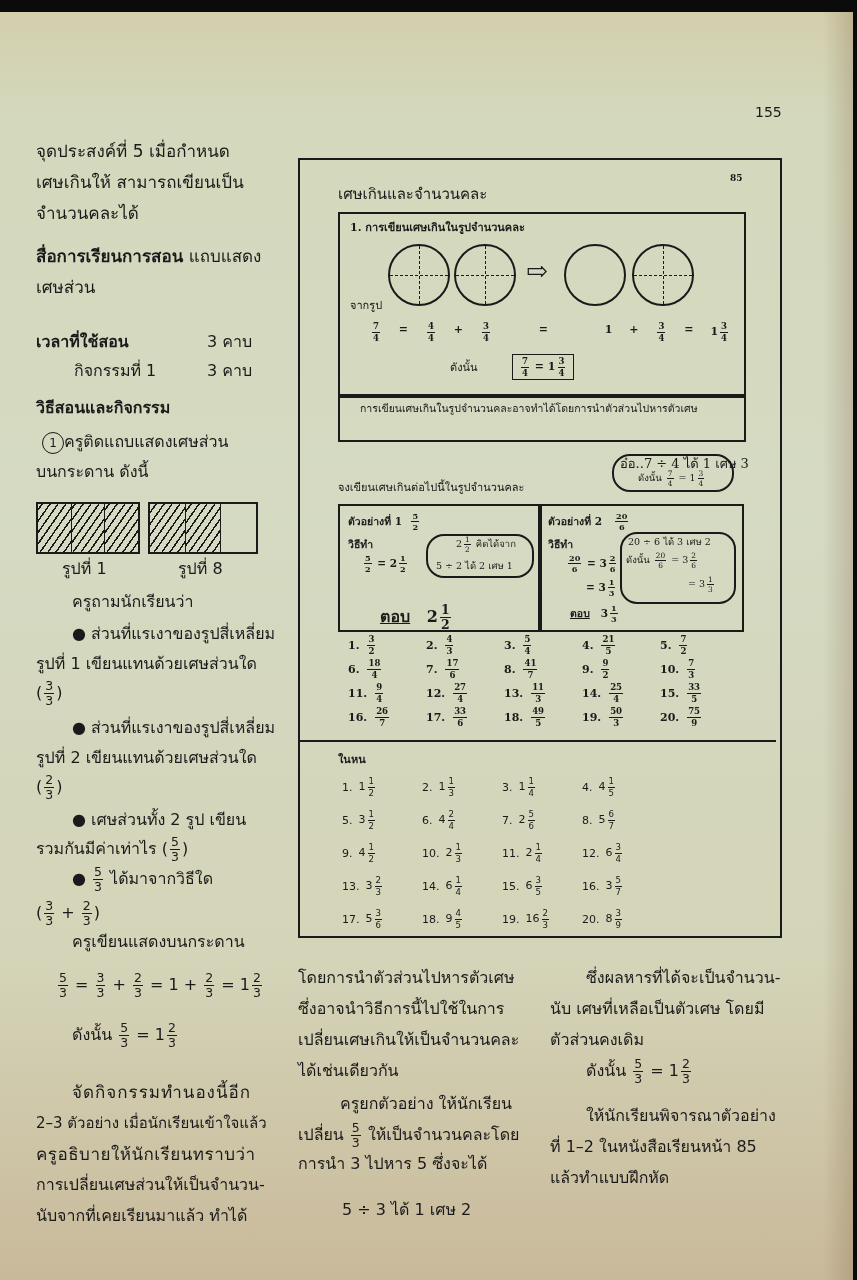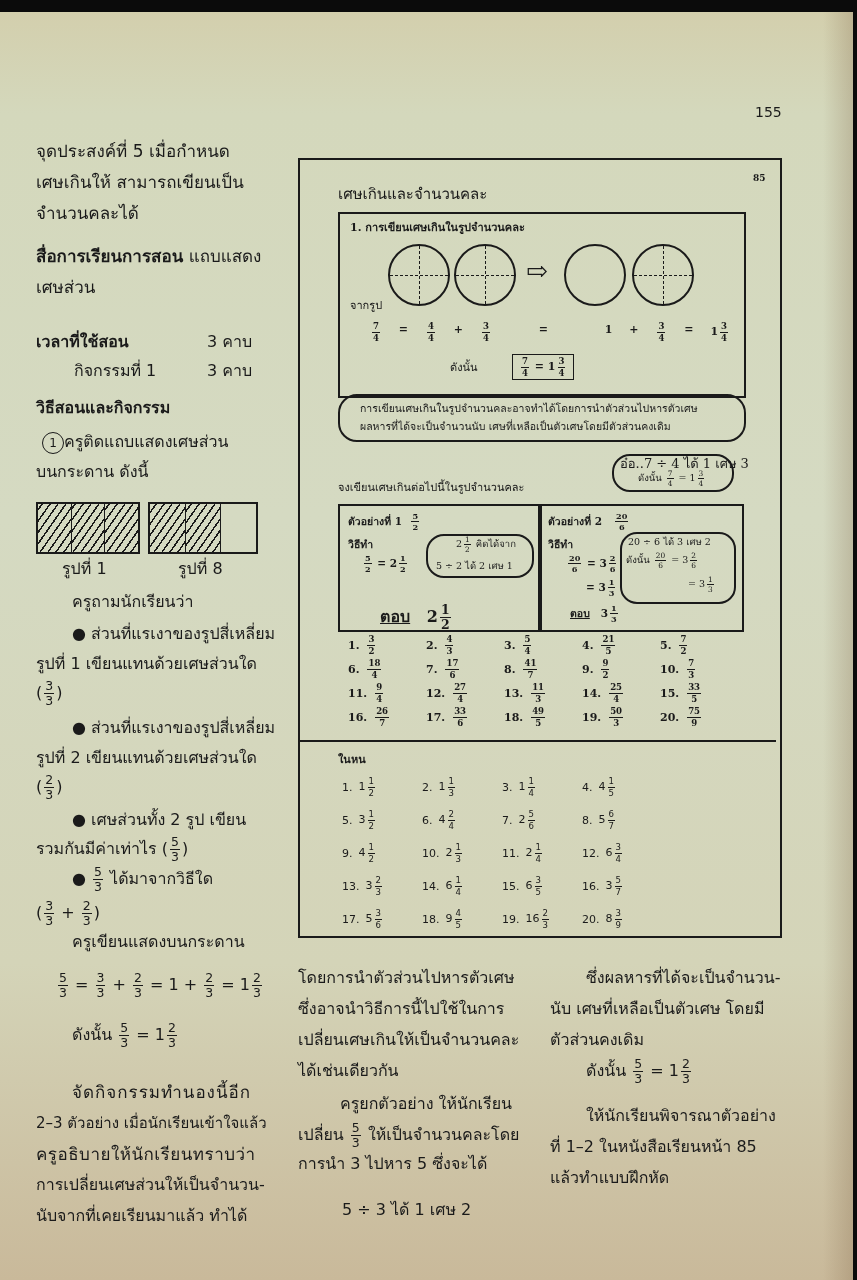--- a/index.html
+++ b/index.html
@@ -145,21 +145,21 @@
     </div>
 
     <div class="t" style="left:72px;top:1068px;font-size:17px;letter-spacing:1px;">จัดกิจกรรมทำนองนี้อีก</div>
     <div class="t" style="left:36px;top:1099px;font-size:15px;">2–3 ตัวอย่าง  เมื่อนักเรียนเข้าใจแล้ว</div>
     <div class="t" style="left:36px;top:1130px;font-size:17px;letter-spacing:0.5px;">ครูอธิบายให้นักเรียนทราบว่า</div>
     <div class="t" style="left:36px;top:1161px;font-size:16px;">การเปลี่ยนเศษส่วนให้เป็นจำนวน-</div>
     <div class="t" style="left:36px;top:1192px;font-size:16px;">นับจากที่เคยเรียนมาแล้ว   ทำได้</div>
   </div>
 
   <div class="book">
-    <div class="t" style="left:430px;top:10px;font-size:9px;font-weight:bold;margin-left:23px;">85</div>
+    <div class="t" style="left:430px;top:10px;font-size:9px;font-weight:bold;">85</div>
     <div class="t" style="left:38px;top:26px;font-size:15px;font-family:'DejaVu Sans',sans-serif;">เศษเกินและจำนวนคละ</div>
 
     <div class="inner" style="left:38px;top:52px;width:404px;height:182px;">
       <div class="t b" style="left:10px;top:6px;font-size:11px;">1.  การเขียนเศษเกินในรูปจำนวนคละ</div>
       <div class="circle q" style="left:48px;top:30px;"></div>
       <div class="circle q" style="left:114px;top:30px;"></div>
       <div class="t" style="left:186px;top:44px;font-size:26px;line-height:26px;">⇨</div>
       <div class="circle" style="left:224px;top:30px;"></div>
       <div class="circle q" style="left:292px;top:30px;"></div>
       <div class="t" style="left:10px;top:84px;font-size:11px;">จากรูป</div>
@@ -197,23 +197,22 @@
         <span class="frac">
             <span class="n">7</span>
             <span class="d">4</span>
           </span> = 1<span class="frac">
             <span class="n">3</span>
             <span class="d">4</span>
           </span>
       </div>
     </div>
 
-    <div class="inner" style="left:38px;top:234px;width:404px;height:44px;border-radius:19px;">
+    <div class="inner" style="left:38px;top:234px;width:404px;height:44px;">
       <div class="t" style="left:20px;top:4px;font-size:10.5px;">การเขียนเศษเกินในรูปจำนวนคละอาจทำได้โดยการนำตัวส่วนไปหารตัวเศษ</div>
-      <div class="t" style="left:20px;top:22px;font-size:10.5px;">ผลหารที่ได้จะเป็นจำนวนนับ  เศษที่เหลือเป็นตัวเศษโดยมีตัวส่วนคงเดิม</div>
     </div>
 
     <div class="cloud" style="left:312px;top:294px;width:118px;height:34px;">
       <div class="t" style="left:6px;top:0px;font-size:13px;">อ๋อ..7 ÷ 4  ได้  1  เศษ  3</div>
       <div class="t" style="left:24px;top:14px;font-size:9.5px;">ดังนั้น <span class="frac">
             <span class="n">7</span>
             <span class="d">4</span>
           </span> = 1<span class="frac">
             <span class="n">3</span>
             <span class="d">4</span>

